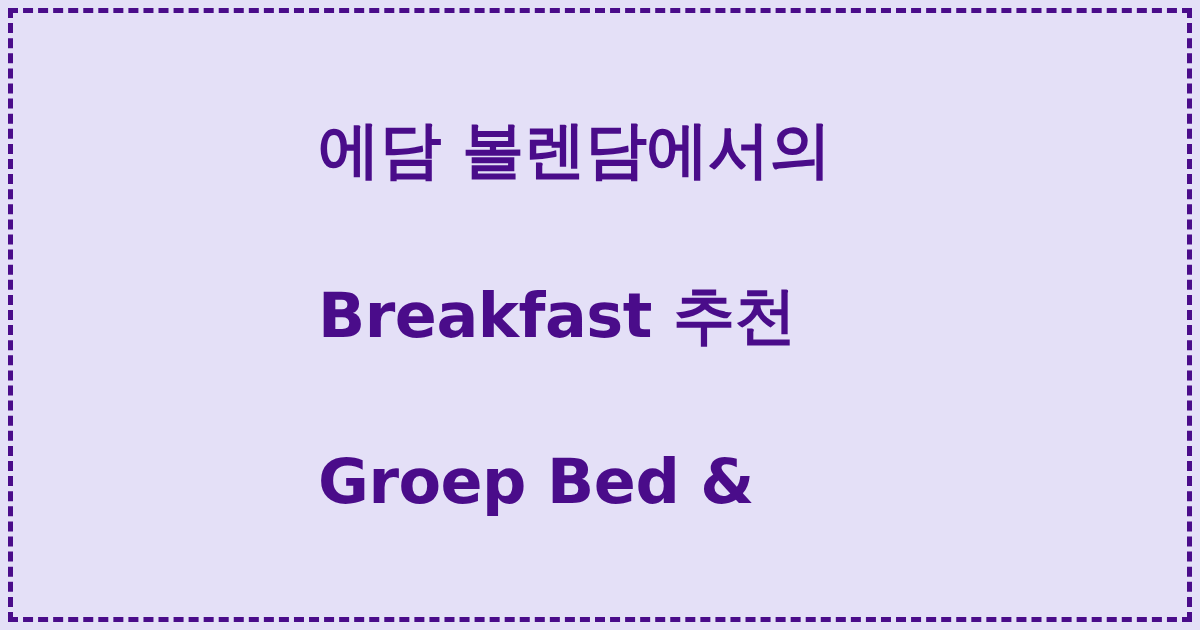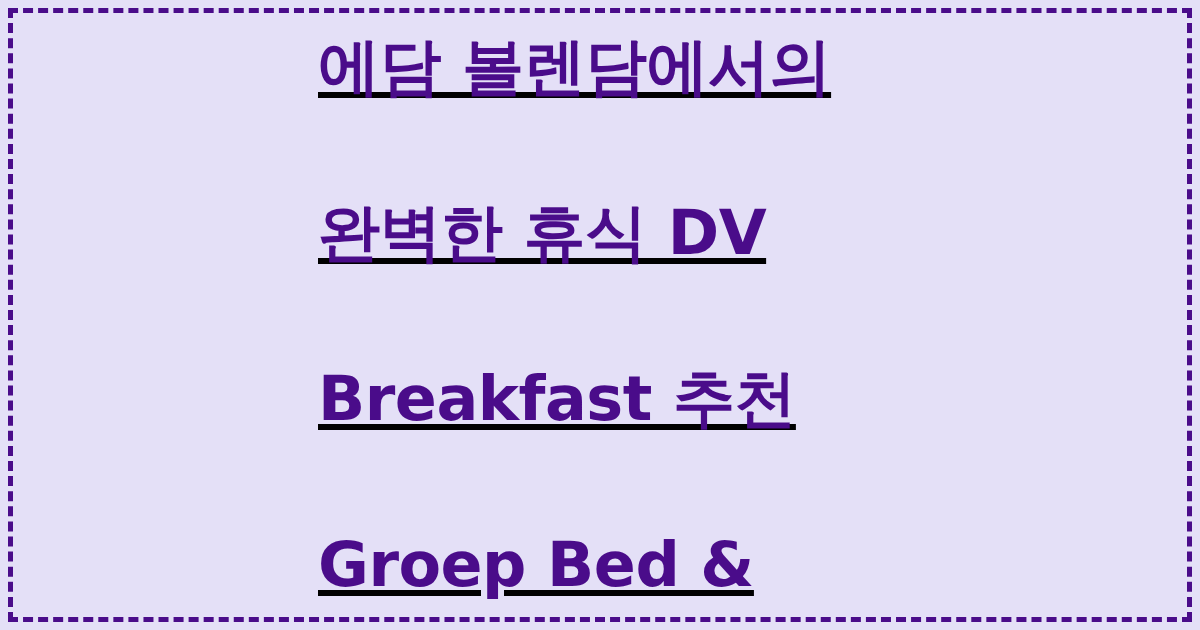--- a/index.html
+++ b/index.html
@@ -43,21 +43,20 @@
     left: 0;
     top: 0;
     width: 1200px;
     height: 630px;
     box-sizing: border-box;
     display: flex;
     flex-direction: column;
     justify-content: center;
     align-items: flex-start;
     padding: 0 60px 0 318px;
-    text-decoration: underline;
   }
 
   .og-title {
     margin: 0;
     padding: 0;
     color: #4a0c8a;
     font-family: "DejaVu Sans", "Liberation Sans", sans-serif;
     font-weight: 700;
     font-size: 62px;
     line-height: 83px;
@@ -75,19 +74,18 @@
 </head>
 <body>
 
 <div class="og-card" style="background: rgb(228, 224, 247);">
 
   <div class="og-frame" style="border-color: rgb(74, 12, 138);"></div>
 
   <div class="og-content">
     <h1 class="og-title" style="color: rgb(74, 12, 138);">
       <span class="og-title-line">에담 볼렌담에서의</span>
-      <span class="og-title-line">완벽한 휴식 DV</span>
       <span class="og-title-line">Breakfast 추천</span>
       <span class="og-title-line">Groep Bed &amp;</span>
     </h1>
   </div>
 
 </div>
 
 </body></html>

